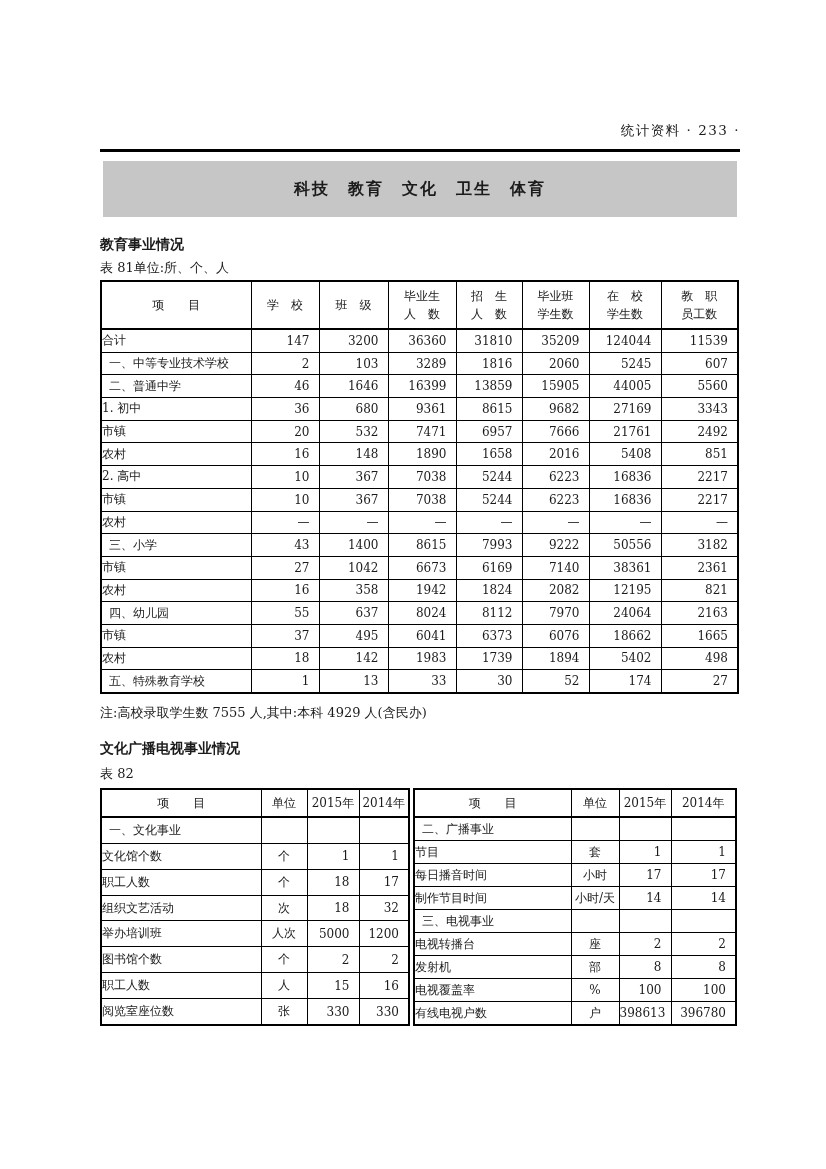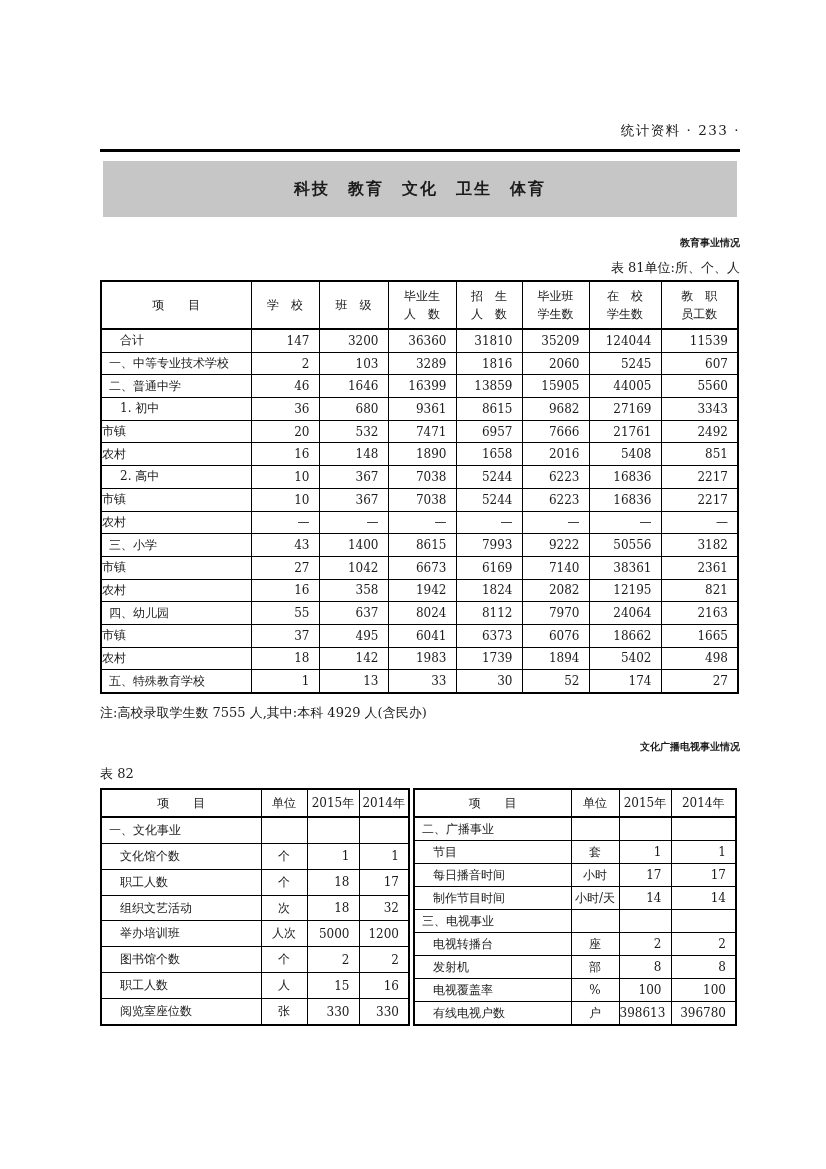--- a/index.html
+++ b/index.html
@@ -5,44 +5,44 @@
   html,body{margin:0;padding:0;}
   .page{position:relative;width:826px;height:1169px;background:#ffffff;overflow:hidden;
         font-family:"DejaVu Serif","Liberation Serif",serif;color:#1b1b1b;margin-top:8px;}
   .hdr{position:absolute;top:114px;left:100px;width:640px;text-align:right;
        font-size:13.5px;letter-spacing:1.5px;}
   .rule{position:absolute;top:141px;left:100px;width:640px;height:3px;background:#000;}
   .banner{position:absolute;top:153px;left:103px;width:634px;height:56px;background:#c6c6c6;
           display:flex;align-items:center;justify-content:center;}
   .banner span{font-family:"DejaVu Sans","Liberation Sans",sans-serif;font-weight:bold;
                font-size:16px;letter-spacing:2px;white-space:pre;}
-  .t-title{position:absolute;left:100px;width:640px;text-align:right;font-weight:bold;
-           font-family:"DejaVu Sans","Liberation Sans",sans-serif;font-size:10px;}
+  .t-title{position:absolute;left:100px;width:640px;text-align:left;font-weight:bold;
+           font-family:"DejaVu Sans","Liberation Sans",sans-serif;font-size:14px;}
   .t81-title{top:228px;}
   .t82-title{top:732px;}
   .meta{position:absolute;left:100px;width:640px;font-size:13px;}
-  .t81-meta{top:251px;display:flex;justify-content:flex-end;}
+  .t81-meta{top:251px;display:flex;justify-content:flex-start;}
   .t82-meta{top:757px;}
   table{border-collapse:collapse;table-layout:fixed;border:2.5px solid #000;}
   th,td{border:1px solid #000;font-size:12px;overflow:hidden;vertical-align:middle;
         padding:0;white-space:nowrap;}
   thead th{border-bottom:2.5px solid #000;font-weight:normal;text-align:center;
            white-space:pre-line;line-height:1.5;}
   #t81{position:absolute;left:100px;top:272px;width:637px;}
   #t81 thead th{height:46px;}
   #t81 td{height:21.7px;}
   .t82-wrap{position:absolute;left:100px;top:780px;width:637px;display:flex;
             justify-content:space-between;}
   #t82l{width:308px;}
   #t82r{width:322px;}
   .cul thead th{height:26px;}
   .cul td{height:22px;}
   .name{text-align:left;}
   .ind0{padding-left:7px;}
-  .ind1{padding-left:18px;}
+  .ind1{}
   .ind2{}
   .num{text-align:right;padding-right:9px;}
   .unit{text-align:center;}
   .note{position:absolute;left:100px;top:696px;width:640px;font-size:13px;}
 </style>
 </head>
 <body>
 
 <div class="page">
 

